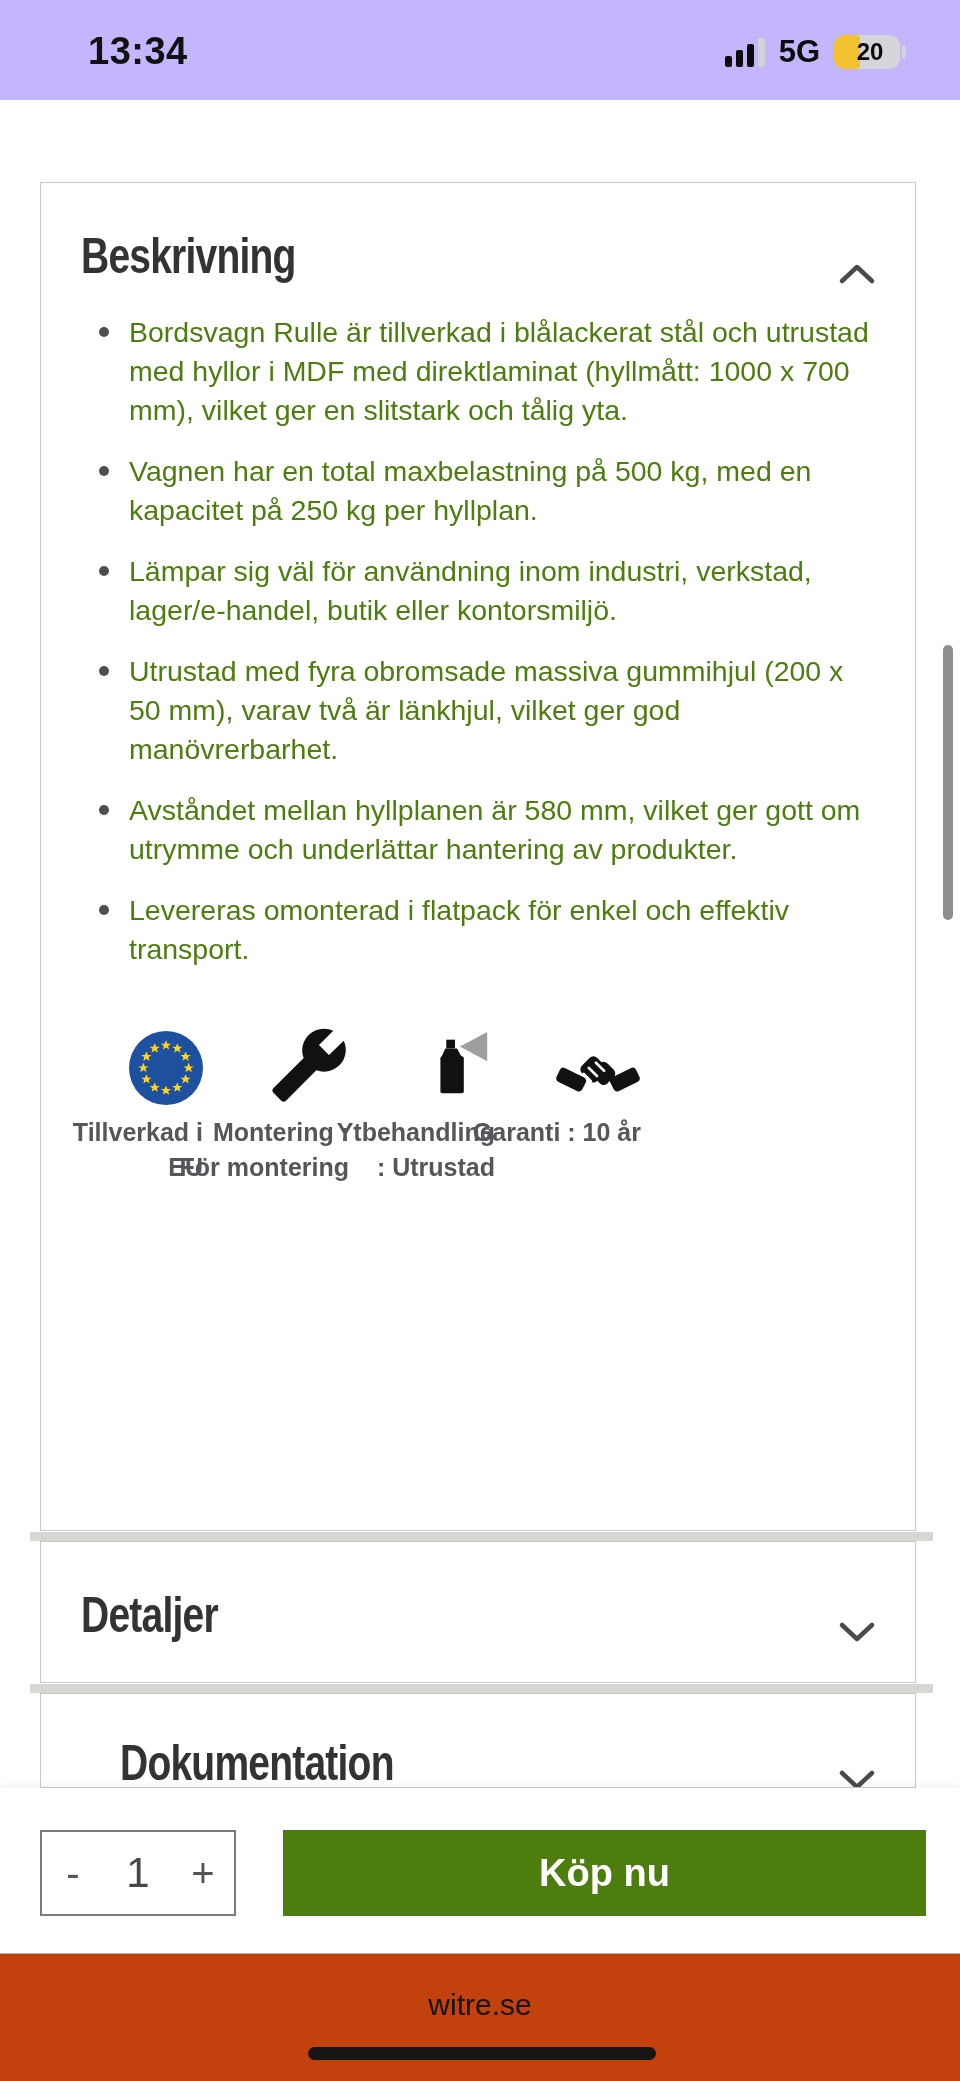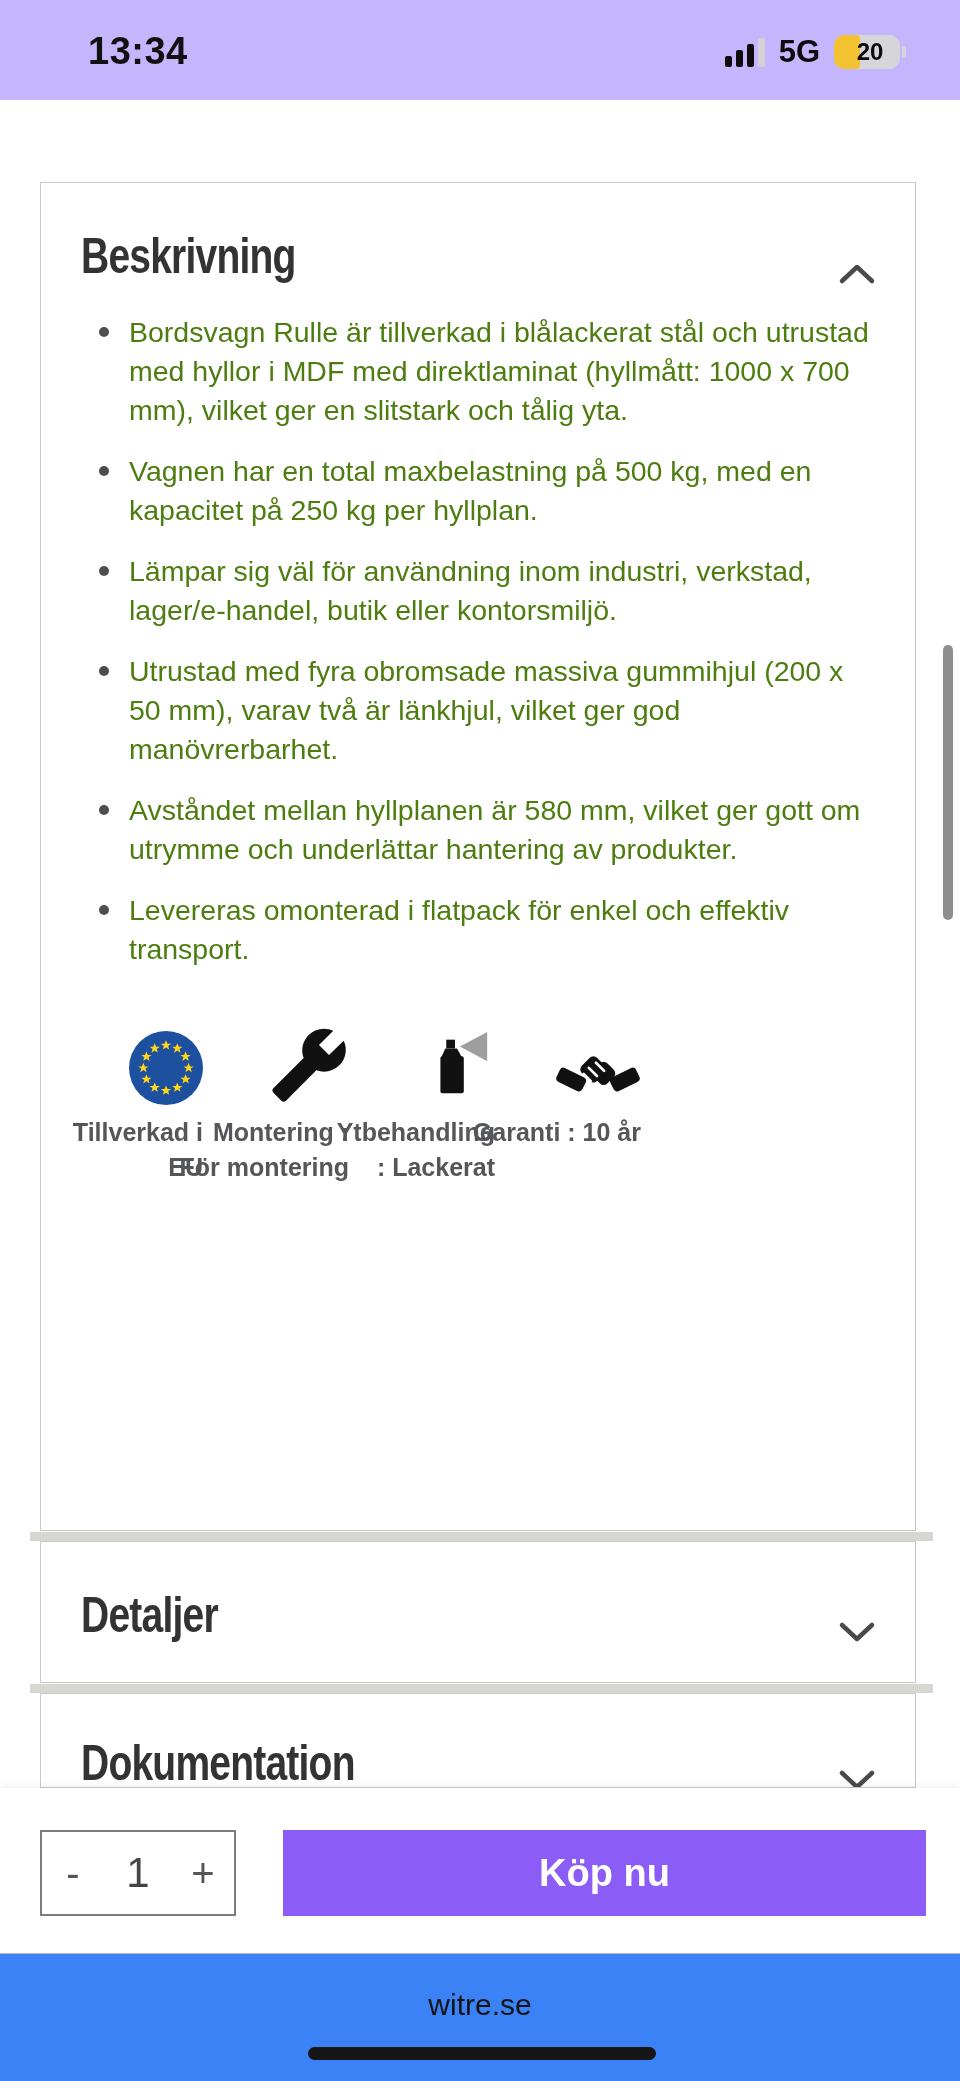--- a/index.html
+++ b/index.html
@@ -21,21 +21,21 @@
   .batt{position:relative;width:66px;height:34px;}
   .batt .body{position:absolute;inset:0;background:#d6d6da;border-radius:11px;}
   .batt .fill{position:absolute;left:0;top:0;width:26px;height:34px;border-radius:11px 4px 4px 11px;}
   .batt .pct{position:absolute;inset:0;display:flex;align-items:center;justify-content:center;
     font-size:24px;font-weight:700;color:#0b0b0b;padding-left:6px;}
   .batt .nub{position:absolute;right:-6px;top:11px;width:4px;height:12px;border-radius:0 3px 3px 0;background:#d6d6da;}
   
   .card{position:absolute;left:40px;width:876px;background:#fff;border:1px solid #c9c8c5;box-sizing:border-box;}
   .card-besk{top:182px;height:1349px;}
   .card-det{top:1541px;height:142px;}
-  .card-dok{top:1693px;height:95px;overflow:hidden;}
+  .card-dok{top:1693px;height:95px;overflow:hidden;padding-left:39px;}
   .sep{position:absolute;left:30px;width:903px;height:9px;background:#d7d6d2;}
   .sep1{top:1532px;} .sep2{top:1684px;}
   .card-header{display:flex;align-items:flex-end;justify-content:space-between;padding:44px 38px 24px 40px;gap:43px;}
   .section-title{font-size:50px;font-weight:700;color:#333;letter-spacing:-1px;
     transform:scaleX(.78);transform-origin:left center;white-space:nowrap;}
   .chev{flex:0 0 auto;margin-top:6px;}
   
   .bullets{list-style:none;margin:0;padding:4px 40px 0 56px;}
   .bullets li{position:relative;padding-left:32px;margin-bottom:22px;
     font-size:28.5px;line-height:39px;color:#4d7c0f;}
@@ -51,21 +51,21 @@
   .buybar{position:absolute;left:0;top:1788px;width:960px;height:165px;background:#fff;
     box-shadow:0 -2px 8px rgba(0,0,0,.06);}
   .stepper{position:absolute;left:40px;top:42px;width:196px;height:86px;border:2px solid #7c7c7c;
     box-sizing:border-box;display:flex;align-items:center;background:#fff;}
   .stepper .st-btn{flex:1;text-align:center;font-size:40px;color:#555;line-height:82px;cursor:pointer;}
   .stepper .st-val{flex:1.1;text-align:center;font-size:42px;color:#454545;line-height:82px;}
   .buy-btn{position:absolute;left:283px;top:42px;width:643px;height:86px;border:none;
     display:flex;align-items:center;justify-content:center;color:#fff;font-size:38px;font-weight:600;
     font-family:inherit;cursor:pointer;}
   
-  .footer{position:absolute;left:0;top:1953px;width:960px;height:128px;background:#3b82f6;border-top:1px solid #b9b9b9;box-sizing:border-box;}
+  .footer{position:absolute;left:0;top:1953px;width:960px;height:128px;background:#c2410c;border-top:1px solid #b9b9b9;box-sizing:border-box;}
   .site{position:absolute;left:0;top:34px;width:100%;text-align:center;font-size:30px;color:#141414;}
   .homebar{position:absolute;left:308px;top:93px;width:348px;height:13px;border-radius:7px;background:#161616;}
   
   .scrollthumb{position:absolute;left:943px;top:645px;width:10px;height:275px;border-radius:5px;background:#8e8e8e;}
 </style>
 </head>
 <body>
 
 <div class="statusbar">
   <div class="sb-time">13:34</div>
@@ -144,21 +144,21 @@
     <div class="feature">
       <div class="ficon">
         <svg width="78" height="78" viewBox="0 0 80 80">
           <polygon points="44,20 72,5 72,35" fill="#9e9e9e"></polygon>
           <rect x="30" y="13" width="9" height="9" fill="#111"></rect>
           <path d="M29,22 L41,22 L46,31 L25,31 Z" fill="#111"></path>
           <rect x="24" y="30" width="24" height="38" rx="2" fill="#111"></rect>
         </svg>
       </div>
       <div class="flabel">Ytbehandling</div>
-      <div class="flabel">: Lackerat</div>
+      <div class="flabel">: Utrustad</div>
     </div>
 
     <div class="feature">
       <div class="ficon">
         <svg width="86" height="62" viewBox="0 0 84 60">
           <g fill="#111">
             <rect x="2" y="28" width="28" height="15" rx="4" transform="rotate(26 16 35)"></rect>
             <rect x="54" y="28" width="28" height="15" rx="4" transform="rotate(-26 68 35)"></rect>
             <rect x="27" y="15" width="21" height="21" rx="5" transform="rotate(45 37.5 25.5)"></rect>
             <rect x="38" y="20" width="19" height="19" rx="5" transform="rotate(45 47.5 29.5)"></rect>
@@ -194,21 +194,21 @@
     </svg>
   </div>
 </div>
 
 <div class="buybar">
   <div class="stepper">
     <div class="st-btn">-</div>
     <div class="st-val">1</div>
     <div class="st-btn">+</div>
   </div>
-  <div class="buy-btn" style="background:#8b5cf6">Köp nu</div>
+  <div class="buy-btn" style="background:#4d7c0f">Köp nu</div>
 </div>
 
 <div class="footer">
   <div class="site">witre.se</div>
   <div class="homebar"></div>
 </div>
 
 <div class="scrollthumb"></div>
 
 </body></html>

